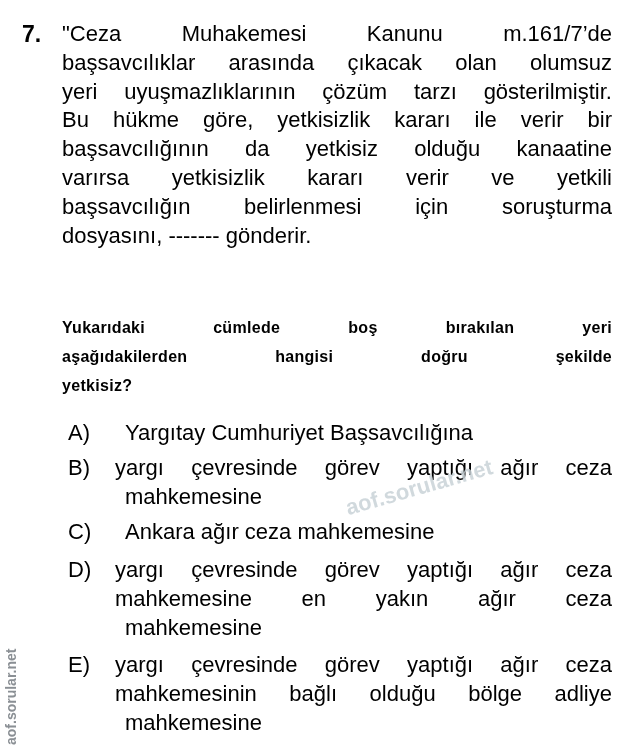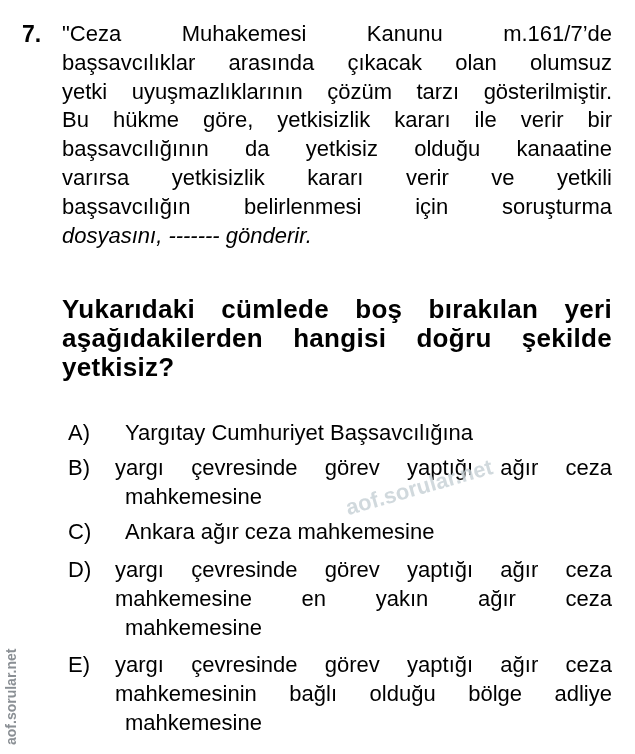--- a/index.html
+++ b/index.html
@@ -2,43 +2,43 @@
 <html><head>
 <meta charset="utf-8">
 <style>
   html, body { margin: 0; padding: 0; background: #ffffff; }
   body { width: 635px; height: 754px; position: relative; overflow: hidden;
          font-family: "Liberation Sans", sans-serif; color: #000; }
   .qnum { position: absolute; left: 22px; top: 21px; font-weight: bold; font-size: 23px; }
   .stem { position: absolute; left: 62px; top: 20px; width: 550px; font-size: 22px; line-height: 28.8px;
           text-align: justify; }
   .stem .line { display: block; text-align: justify; text-align-last: justify; height: 28.8px; white-space: nowrap; }
-  .stem .line.last { text-align-last: left; font-style: italic; }
-  .prompt { position: absolute; left: 62px; top: 295px; width: 550px; font-size: 26px; font-weight: bold; line-height: 29px; }
+  .stem .line.last { text-align-last: left; }
+  .prompt { position: absolute; left: 62px; top: 313px; width: 550px; font-size: 16px; font-weight: bold; line-height: 29px; }
   .prompt .line { display: block; text-align: justify; text-align-last: justify; height: 29px; letter-spacing: 0.3px; }
   .prompt .line.last { text-align-last: left; }
   .opt { position: absolute; left: 68px; width: 544px; font-size: 22px; line-height: 29px; }
   .opt .letter { position: absolute; left: 0; top: 0; }
   .opt .text { position: absolute; left: 47px; width: 497px; }
   .opt .text .line { display: block; text-align: justify; text-align-last: justify; height: 29px; white-space: nowrap; }
   .opt .text .line.last { text-align-last: left; margin-left: 10px; }
   .wm-diag { position: absolute; left: 350px; top: 495px; font-size: 22px; font-weight: bold; color: #c9d3d8;
              transform: rotate(-16deg); transform-origin: left bottom; opacity: 0.85; white-space: nowrap; }
   .wm-side { position: absolute; left: 3px; top: 745px; font-size: 14px; font-weight: bold; color: #8a8f94;
              transform: rotate(-90deg); transform-origin: left top; white-space: nowrap; }
 </style>
 </head>
 <body>
 
 <div class="qnum">7.</div>
 
 <div class="stem">
   <span class="line">"Ceza Muhakemesi Kanunu m.161/7’de</span>
   <span class="line">başsavcılıklar arasında çıkacak olan olumsuz</span>
-  <span class="line">yetki uyuşmazlıklarının çözüm tarzı gösterilmiştir.</span>
+  <span class="line">yeri uyuşmazlıklarının çözüm tarzı gösterilmiştir.</span>
   <span class="line">Bu hükme göre, yetkisizlik kararı ile verir bir</span>
   <span class="line">başsavcılığının da yetkisiz olduğu kanaatine</span>
   <span class="line">varırsa yetkisizlik kararı verir ve yetkili</span>
   <span class="line">başsavcılığın belirlenmesi için soruşturma</span>
   <span class="line last">dosyasını, ------- gönderir.</span>
 </div>
 
 <div class="prompt">
   <span class="line">Yukarıdaki cümlede boş bırakılan yeri</span>
   <span class="line">aşağıdakilerden hangisi doğru şekilde</span>

